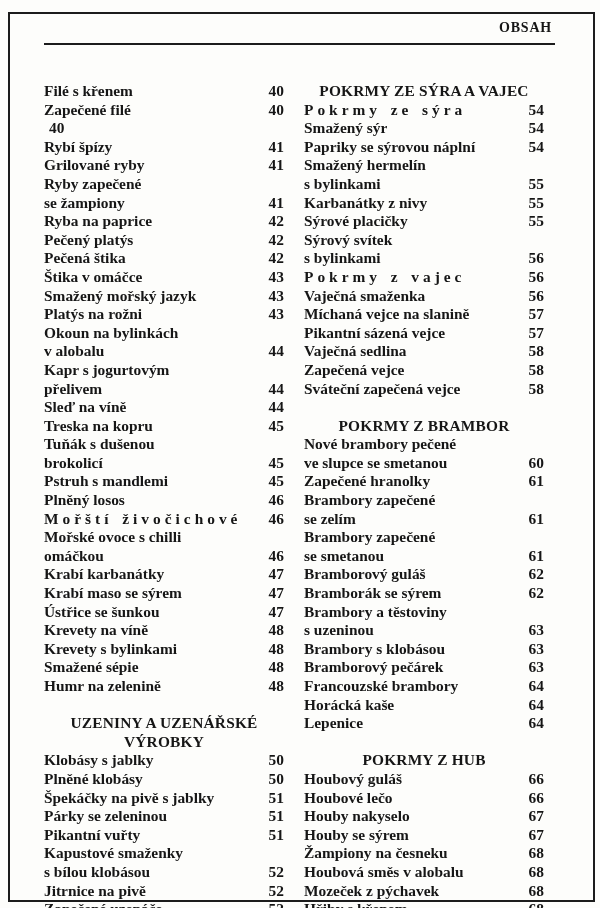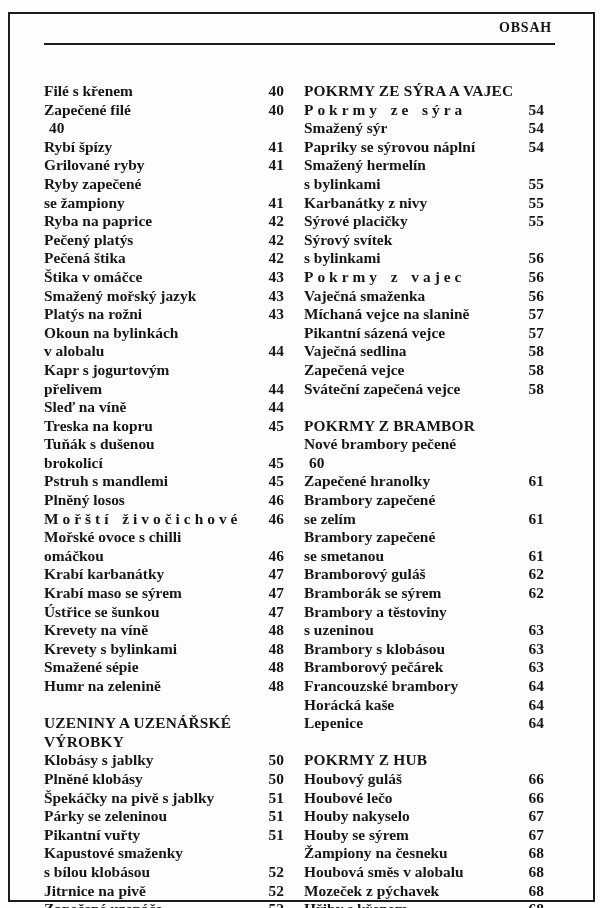--- a/index.html
+++ b/index.html
@@ -65,20 +65,21 @@
     flex: 1 1 auto;
     white-space: nowrap;
   }
   .row .p {
     white-space: nowrap;
     text-align: right;
     margin-left: 5px;
   }
   .row.header .t {
     letter-spacing: 0.2px;
+    text-align: center;
   }
   .row.spaced .t {
     letter-spacing: 0.26em;
     word-spacing: 0.12em;
   }
   .row.blank {  }
 </style>
 </head>
 <body>
 
@@ -327,20 +328,21 @@
           <span class="p">58</span>
         </div>
         <div class="row blank"></div>
         <div class="row header">
           <span class="t">POKRMY Z BRAMBOR</span>
         </div>
         <div class="row item">
           <span class="t">Nové brambory pečené</span>
         </div>
         <div class="row item">
+          <span class="t">ve slupce se smetanou</span>
           <span class="p">60</span>
         </div>
         <div class="row item">
           <span class="t">Zapečené hranolky</span>
           <span class="p">61</span>
         </div>
         <div class="row item">
           <span class="t">Brambory zapečené</span>
         </div>
         <div class="row item">

